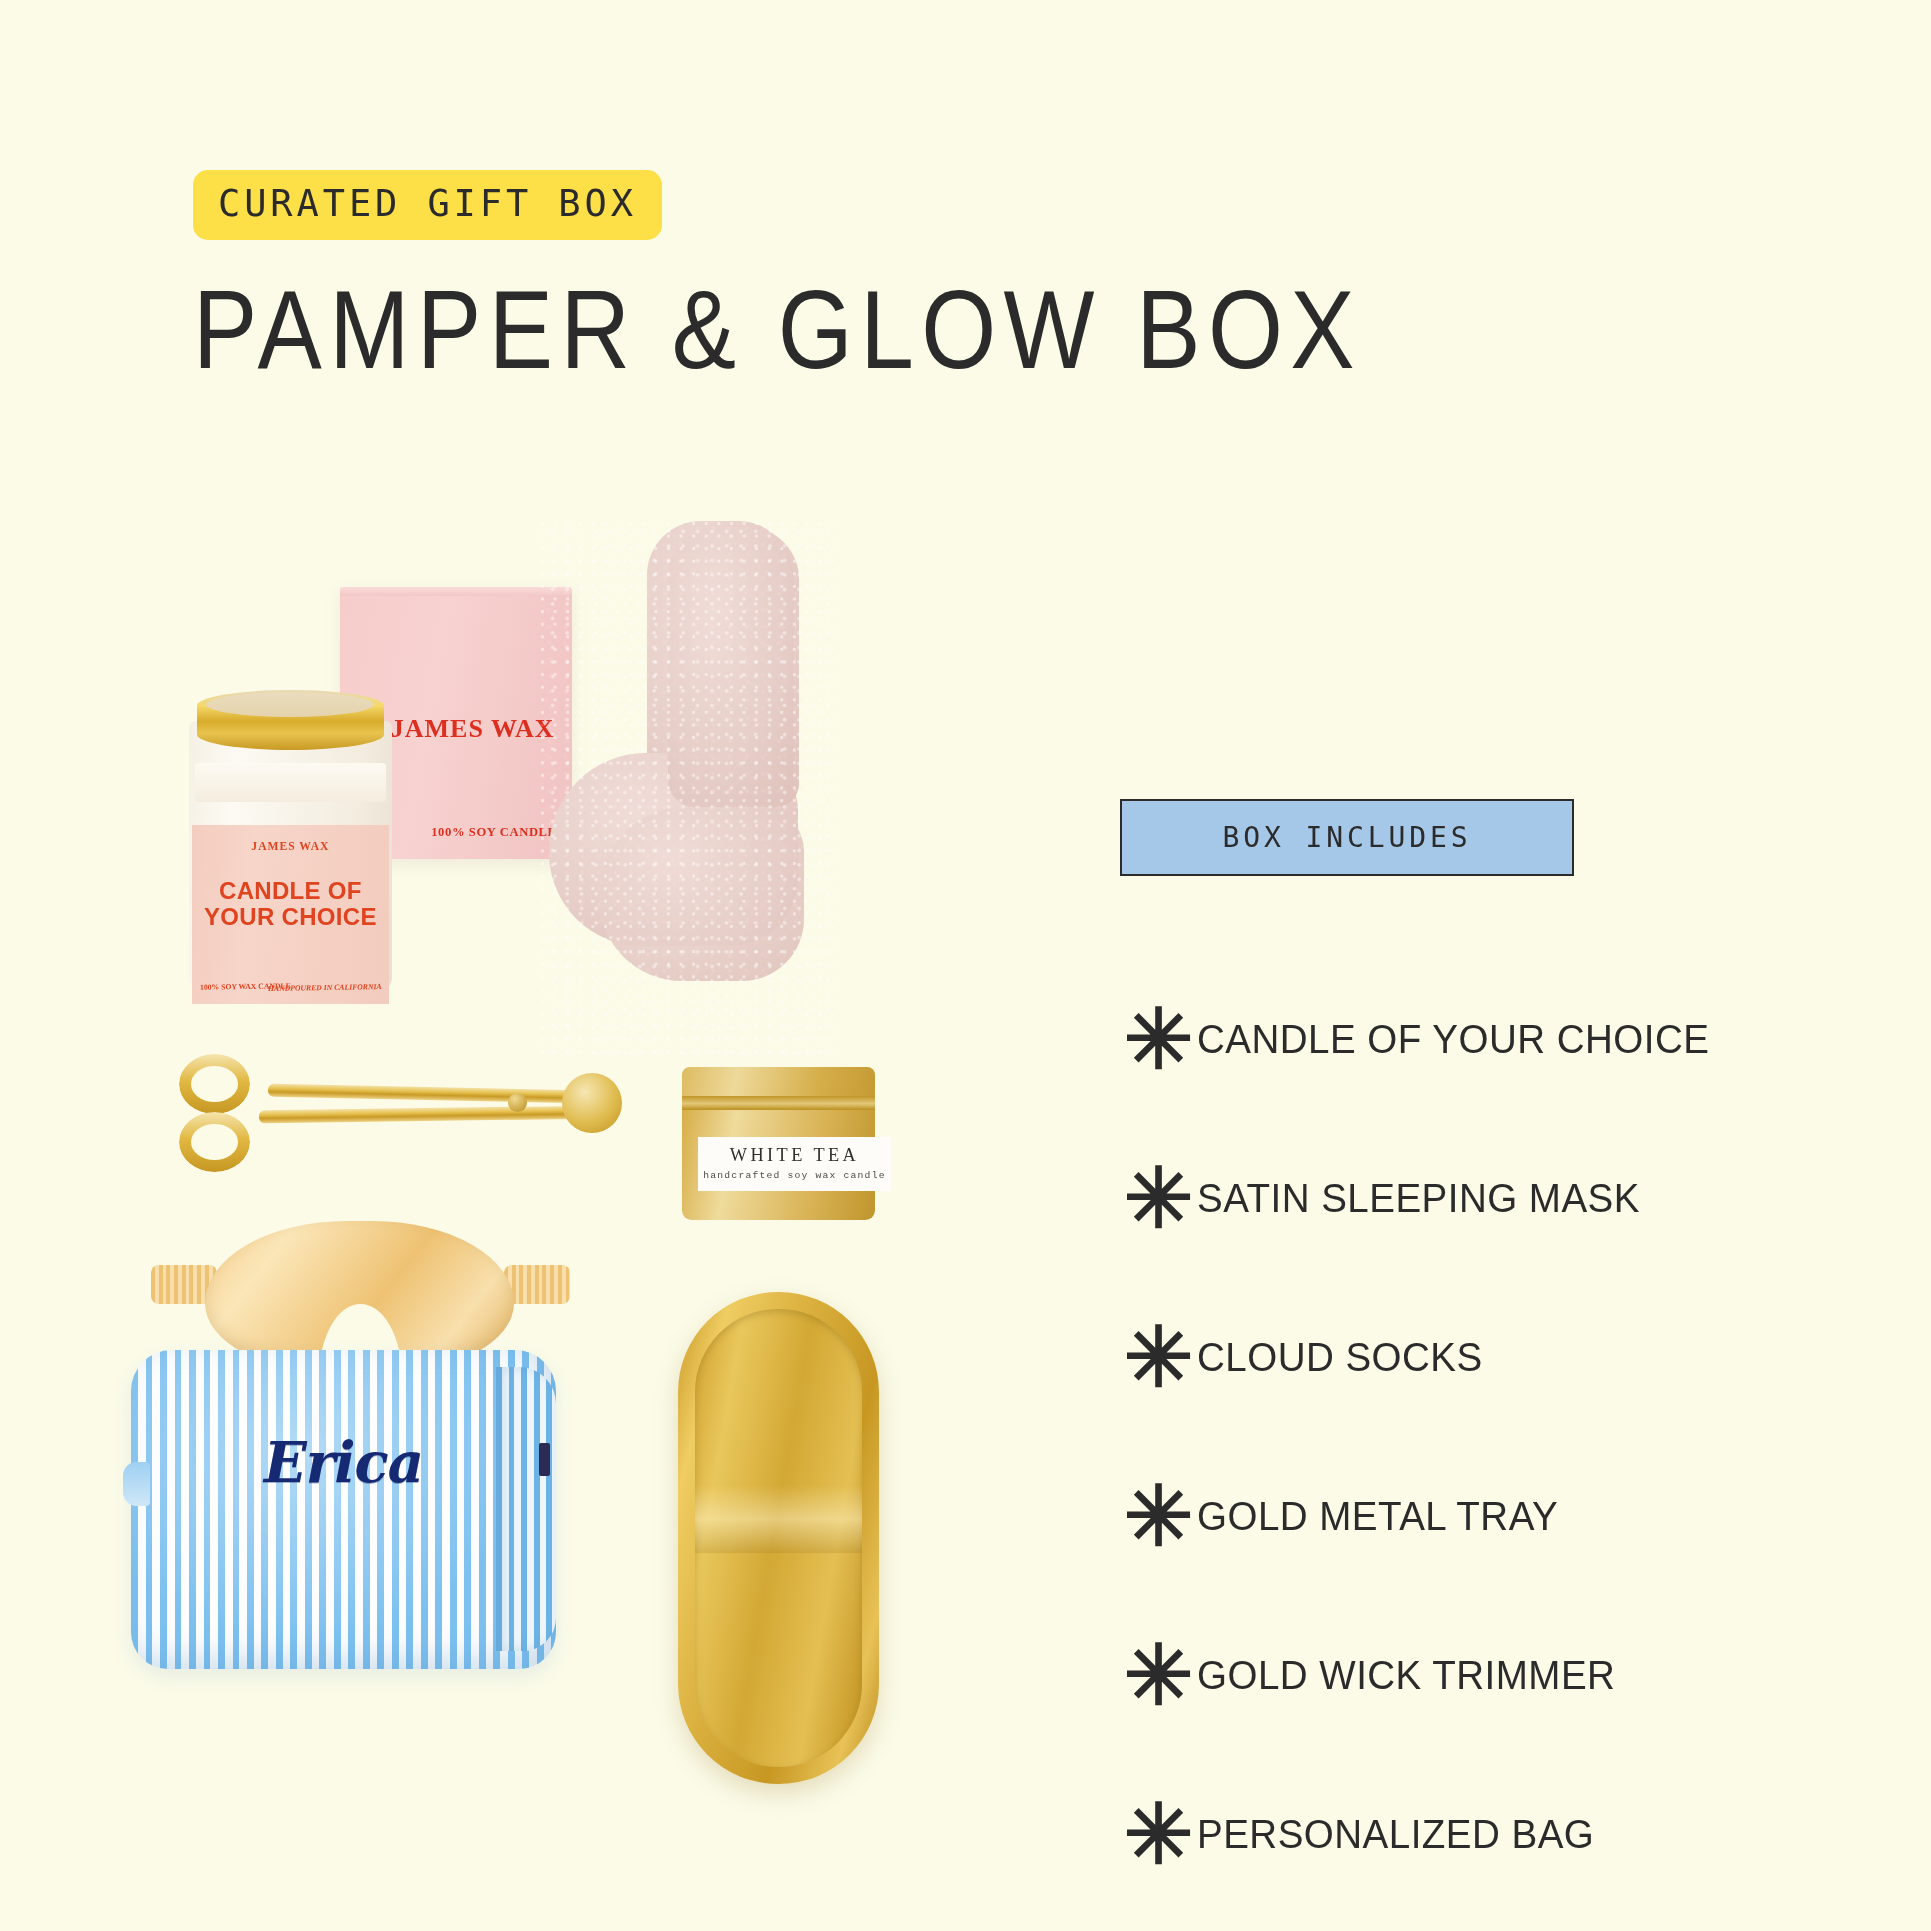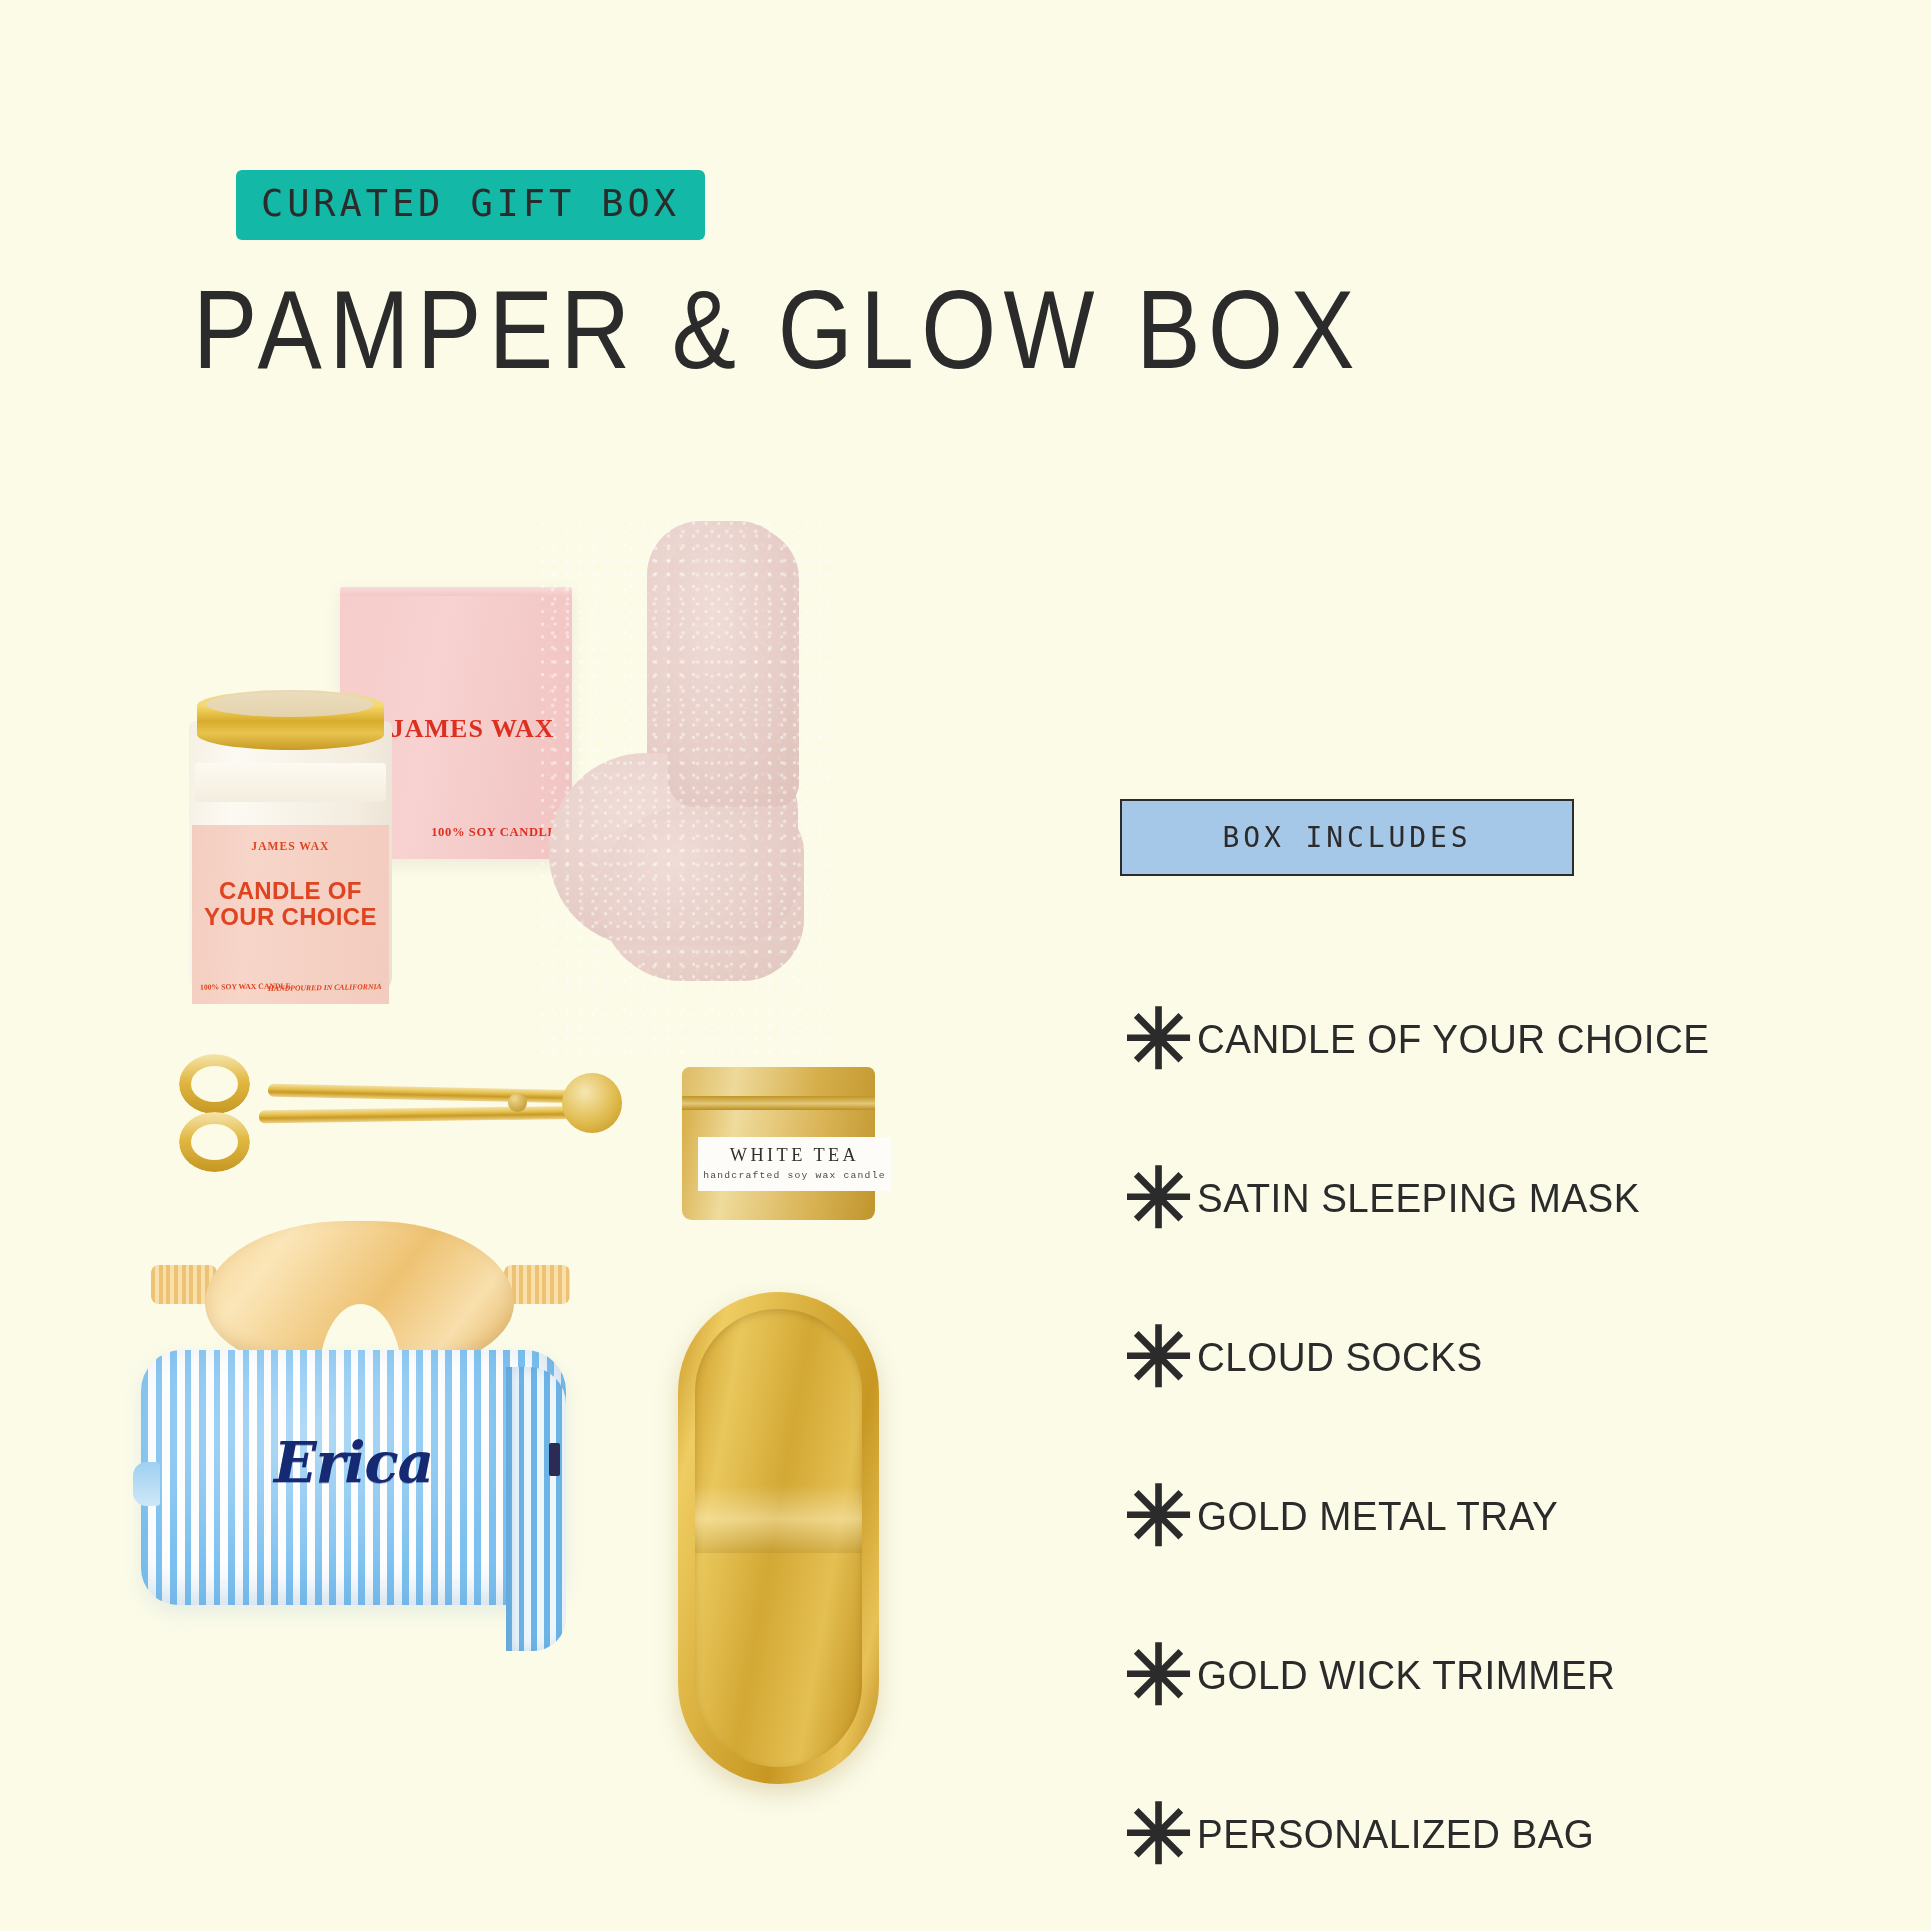--- a/index.html
+++ b/index.html
@@ -19,29 +19,28 @@
   
   #header {
     position: absolute;
     left: 193px;
     top: 170px;
     width: 1506px;
   }
 
   #eyebrow-badge {
     display: inline-block;
-    background: #14b8a6;
-    border-radius: 6px;
+    background: #fde047;
+    border-radius: 15px;
     padding: 15.4px 25px 17.4px 25px;
     font-family: "DejaVu Sans Mono", "Liberation Mono", monospace;
     font-size: 37px;
     letter-spacing: 3.9px;
     color: #2b2b2b;
     line-height: 1;
-    margin-left: 43px;
   }
 
   #page-title {
     margin-top: 33px;
     font-family: "Liberation Sans Narrow", "Liberation Sans", sans-serif;
     font-size: 112px;
     font-weight: 400;
     letter-spacing: 8.7px;
     color: #2b2b2b;
     line-height: 1.02;
@@ -255,21 +254,21 @@
     background: #fbfbe8; border-radius: 50% 50% 0 0 / 100% 100% 0 0;
   }
   .mask-strap {
     position:absolute; top:50px; width:66px; height:39px; border-radius:7.7px;
     background: repeating-linear-gradient(90deg,#eec273 0 3.9px,#f8dfac 3.9px 7.7px);
   }
   #mask-strap-l { left: 5.8px; }
   #mask-strap-r { left: 359px; }
 
   
-  #bag { left: 141px; top: 1350px; width: 425px; height: 255px; }
+  #bag { left: 131px; top: 1350px; width: 425px; height: 319px; }
   #bag-body {
     position:absolute; inset:0; border-radius: 41px 41px 37px 37px;
     background:
       repeating-linear-gradient(90deg,
         #7cc0ef 0px, #7cc0ef 6.8px,
         #fdfdfd 6.8px, #fdfdfd 14.5px);
     box-shadow: inset -13.5px -9.7px 33px rgba(90,150,200,.30), 0 7.7px 19.3px rgba(120,160,200,.14);
   }
   #bag-shade {
     position:absolute; inset:0; border-radius:41px 41px 37px 37px;

